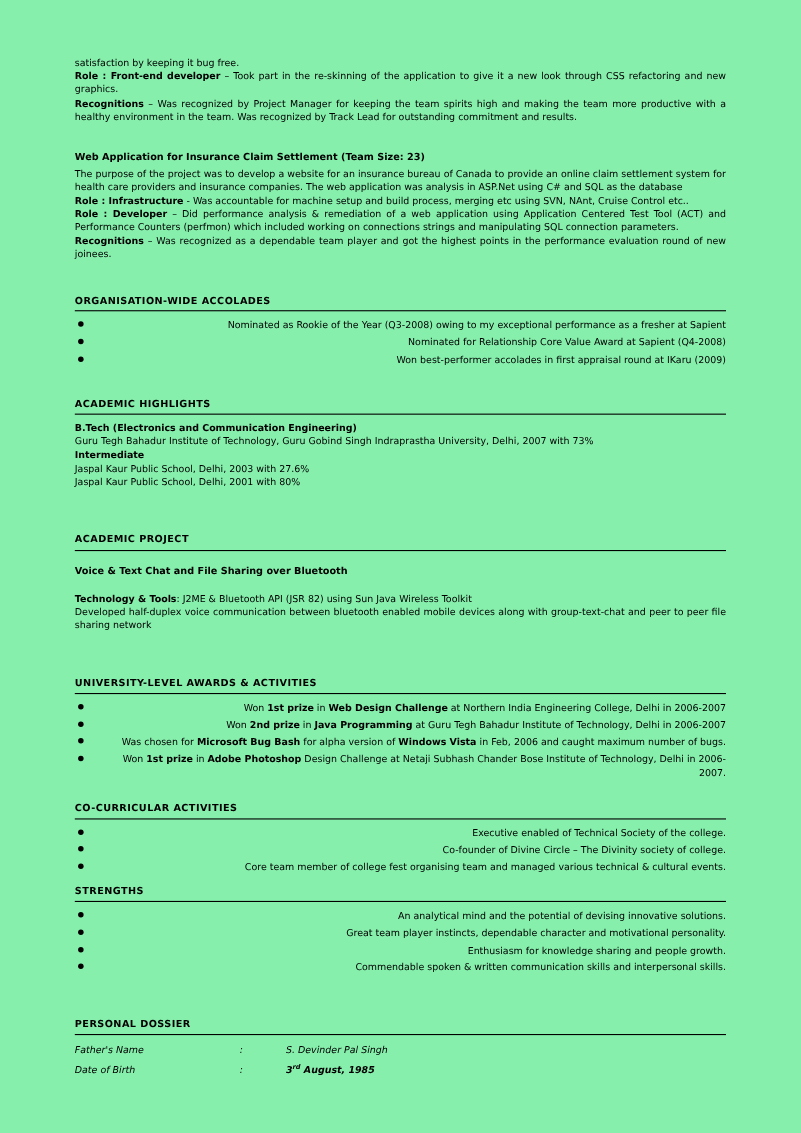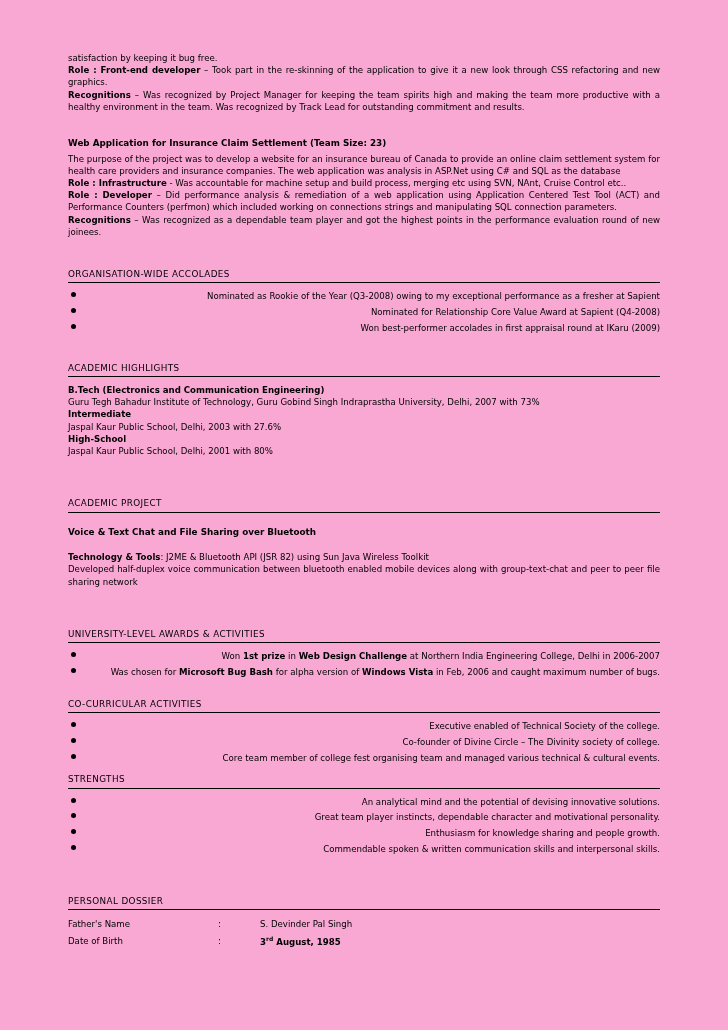--- a/index.html
+++ b/index.html
@@ -8,42 +8,42 @@
     background: #ffffff;
   }
   body {
     font-family: "DejaVu Sans", sans-serif;
     color: #000000;
   }
   .page {
     position: relative;
     width: 728px;
     height: 1030px;
-    background: #f9a8d4;
+    background: #86efac;
     box-sizing: border-box;
     padding: 52px 68px 0 68px;
     overflow: hidden;
   }
   .doc {
     font-size: 8.6px;
     line-height: 1.42;
     text-align: justify;
   }
   p {
     margin: 0;
   }
   .b { font-weight: bold; }
   .spacer-xs { height: 6px; }
   .spacer-s { height: 10px; }
   .spacer-m { height: 16px; }
   .spacer-l { height: 24px; }
   .spacer-xl { height: 30px; }
 
   .sec-head {
-    font-weight: normal;
+    font-weight: bold;
     font-size: 8.8px;
     letter-spacing: 0.4px;
     padding-bottom: 2px;
     border-bottom: 1px solid #000;
     margin-bottom: 7px;
   }
   .sub-head-u {
     font-weight: bold;
     font-size: 8.8px;
     margin-bottom: 3px;
@@ -70,20 +70,21 @@
     width: 5px;
     height: 5px;
     border-radius: 50%;
     background: #000;
     display: inline-block;
   }
   .dossier-table {
     width: 100%;
     border-collapse: collapse;
     font-size: 8.6px;
+    font-style: italic;
   }
   .dossier-table td {
     padding: 1px 0 4px 0;
     vertical-align: top;
   }
   .col-label { width: 150px; }
   .col-colon { width: 42px; }
   sup { font-size: 6px; vertical-align: super; }
 </style>
 </head>
@@ -128,42 +129,43 @@
       <li><span class="bullet"></span><span>Won best-performer accolades in first appraisal round at IKaru (2009)</span></li>
     </ul>
 
     <div class="spacer-l"></div>
 
     <div class="sec-head">ACADEMIC HIGHLIGHTS</div>
     <p class="bold-line">B.Tech (Electronics and Communication Engineering)</p>
     <p>Guru Tegh Bahadur Institute of Technology, Guru Gobind Singh Indraprastha University, Delhi, 2007 with 73%</p>
     <p class="bold-line">Intermediate</p>
     <p>Jaspal Kaur Public School, Delhi, 2003 with 27.6%</p>
-    <p class="bold-line">High-School</p>
     <p>Jaspal Kaur Public School, Delhi, 2001 with 80%</p>
 
     <div class="spacer-xl"></div>
     <div class="spacer-s"></div>
 
     <div class="sec-head">ACADEMIC PROJECT</div>
     <div class="spacer-xs"></div>
     <p class="sub-head-u">Voice &amp; Text Chat and File Sharing over Bluetooth</p>
     <div class="spacer-s"></div>
     <p>
       <span class="b">Technology &amp; Tools</span><span>: J2ME &amp; Bluetooth API (JSR 82) using Sun Java Wireless Toolkit</span>
     </p>
     <p>Developed half-duplex voice communication between bluetooth enabled mobile devices along with group-text-chat and peer to peer file sharing network</p>
 
     <div class="spacer-xl"></div>
     <div class="spacer-s"></div>
 
     <div class="sec-head">UNIVERSITY-LEVEL AWARDS &amp; ACTIVITIES</div>
     <ul>
       <li><span class="bullet"></span><span><span>Won </span><span class="b">1st prize</span><span> in </span><span class="b">Web Design Challenge</span><span> at Northern India Engineering College, Delhi in 2006-2007</span></span></li>
+      <li><span class="bullet"></span><span><span>Won </span><span class="b">2nd prize</span><span> in </span><span class="b">Java Programming</span><span> at Guru Tegh Bahadur Institute of Technology, Delhi in 2006-2007</span></span></li>
       <li><span class="bullet"></span><span><span>Was chosen for </span><span class="b">Microsoft Bug Bash</span><span> for alpha version of </span><span class="b">Windows Vista</span><span> in Feb, 2006 and caught maximum number of bugs.</span></span></li>
+      <li><span class="bullet"></span><span><span>Won </span><span class="b">1st prize</span><span> in </span><span class="b">Adobe Photoshop</span><span> Design Challenge at Netaji Subhash Chander Bose Institute of Technology, Delhi in 2006-2007.</span></span></li>
     </ul>
 
     <div class="spacer-m"></div>
 
     <div class="sec-head">CO-CURRICULAR ACTIVITIES</div>
     <ul>
       <li><span class="bullet"></span><span>Executive enabled of Technical Society of the college.</span></li>
       <li><span class="bullet"></span><span>Co-founder of Divine Circle – The Divinity society of college.</span></li>
       <li><span class="bullet"></span><span>Core team member of college fest organising team and managed various technical &amp; cultural events.</span></li>
     </ul>

